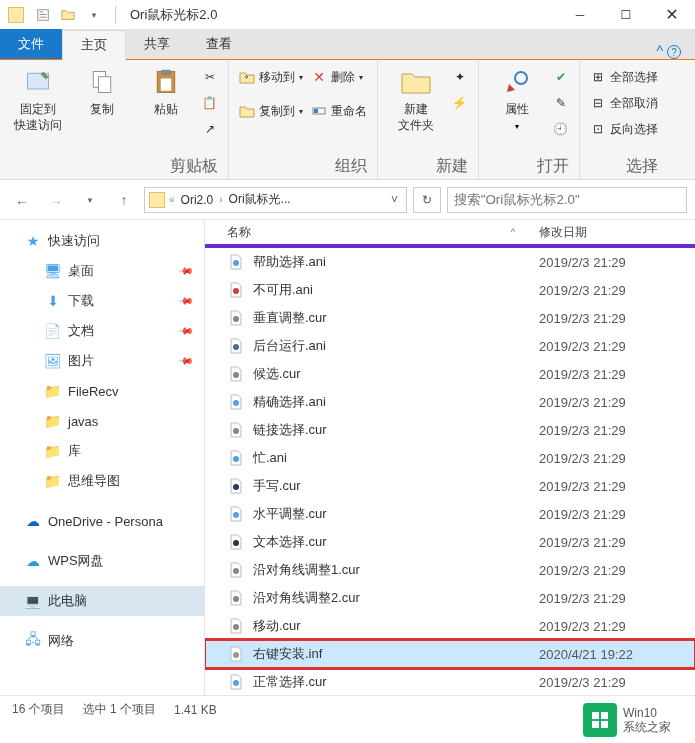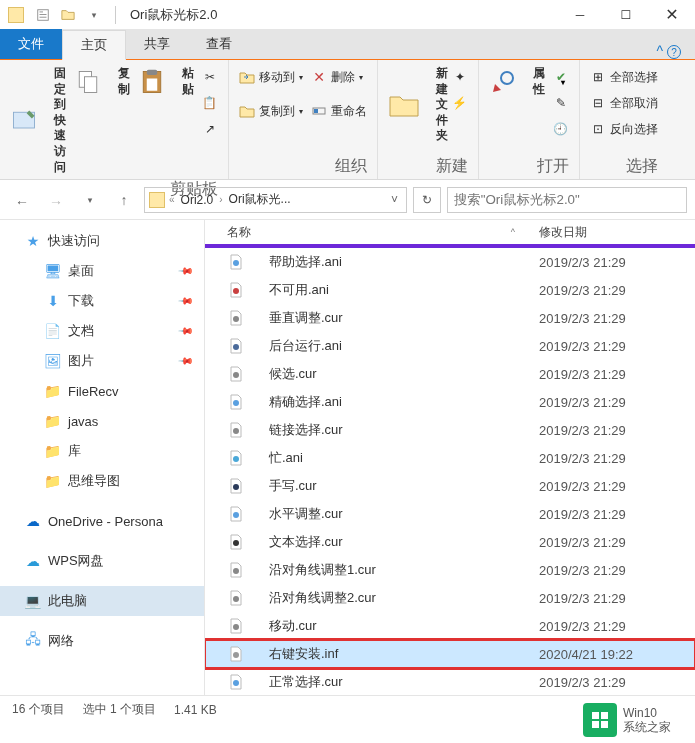--- a/index.html
+++ b/index.html
@@ -19,21 +19,21 @@
 .tabs { height: 30px; display: flex; align-items: flex-end; background: #e5e5e5; border-bottom: 1px solid #f97316; }
 .tab { padding: 6px 18px; font-size: 13px; color: #333; height: 30px; display: flex; align-items: center; }
 .tab.file { background: #1979ca; color: #fff; }
 .tab.active { background: #f5f5f5; border: 1px solid #dadada; border-bottom: 1px solid #f5f5f5; margin-bottom: -1px; margin-top: 15px; }
 .tab-help { margin-left: auto; padding: 0 14px; color: #1979ca; font-size: 14px; }
 
 .ribbon { height: 120px; background: #f5f5f5; display: flex; border-bottom: 1px solid #dadada; }
 .ribbon-group { border-right: 1px solid #e0e0e0; padding: 6px 10px 2px; display: flex; flex-direction: column; }
 .ribbon-group-content { flex: 1; display: flex; gap: 8px; align-items: flex-start; }
 .ribbon-group-label { text-align: right; font-size: 16px; color: #666; padding-top: 4px; }
-.rb-big { display: flex; flex-direction: row; align-items: center; gap: 16px; width: 56px; font-weight: bold; }
+.rb-big { display: flex; flex-direction: column; align-items: center; gap: 4px; width: 56px; }
 .rb-big-icon { width: 32px; height: 32px; display: flex; align-items: center; justify-content: center; }
 .rb-big-label { font-size: 12px; color: #333; text-align: center; line-height: 1.3; }
 .rb-small-col { display: flex; flex-direction: column; gap: 4px; }
 .rb-small { display: flex; align-items: center; gap: 4px; font-size: 12px; color: #333; height: 22px; }
 .rb-icon-s { width: 16px; height: 16px; display: flex; align-items: center; justify-content: center; }
 
 .navbar { height: 40px; display: flex; align-items: center; padding: 0 8px; gap: 6px; border-bottom: 1px solid #e5e5e5; }
 .nav-btn { width: 28px; height: 28px; display: flex; align-items: center; justify-content: center; color: #666; font-size: 14px; }
 .nav-btn.disabled { color: #bbb; }
 .addressbar { flex: 1; height: 26px; border: 1px solid #ccc; display: flex; align-items: center; padding: 0 4px; gap: 4px; }
@@ -53,21 +53,21 @@
 .sb-pin { margin-left: auto; margin-right: 12px; color: #888; transform: rotate(45deg); font-size: 10px; }
 .sb-item.selected { background: #d8e6f2; }
 
 .filelist { flex: 1; overflow: hidden; position: relative; }
 .fl-header { height: 28px; display: flex; align-items: center; border-bottom: 4px solid #6d28d9; font-size: 12px; color: #444; }
 .fl-col-name { width: 330px; padding-left: 22px; display: flex; align-items: center; gap: 4px; }
 .fl-col-date { flex: 1; padding-left: 4px; }
 .fl-sort { font-size: 9px; color: #777; }
 .fl-rows { }
 .fl-row { height: 28px; display: flex; align-items: center; font-size: 13px; color: #333; }
-.fl-row .name-cell { width: 330px; padding-left: 22px; display: flex; align-items: center; gap: 24px; }
+.fl-row .name-cell { width: 330px; padding-left: 22px; display: flex; align-items: center; gap: 8px; }
 .fl-row .date-cell { flex: 1; padding-left: 4px; color: #555; }
 .fl-file-icon { width: 18px; height: 18px; display: flex; align-items: center; justify-content: center; }
 .fl-row.highlighted { background: #cce8ff; outline: 3px solid #e03131; outline-offset: -1px; position: relative; z-index: 5; }
 
 .statusbar { height: 28px; border-top: 1px solid #e5e5e5; display: flex; align-items: center; padding: 0 12px; gap: 18px; font-size: 12px; color: #555; }
 
 .watermark { position: absolute; right: 24px; bottom: 6px; display: flex; align-items: center; gap: 6px; opacity: 0.9; }
 .wm-logo { width: 34px; height: 34px; background: #00a651; border-radius: 4px; display: flex; align-items: center; justify-content: center; color: #fff; font-weight: bold; font-size: 14px; }
 .wm-text { font-size: 12px; color: #444; line-height: 1.2; }
 

